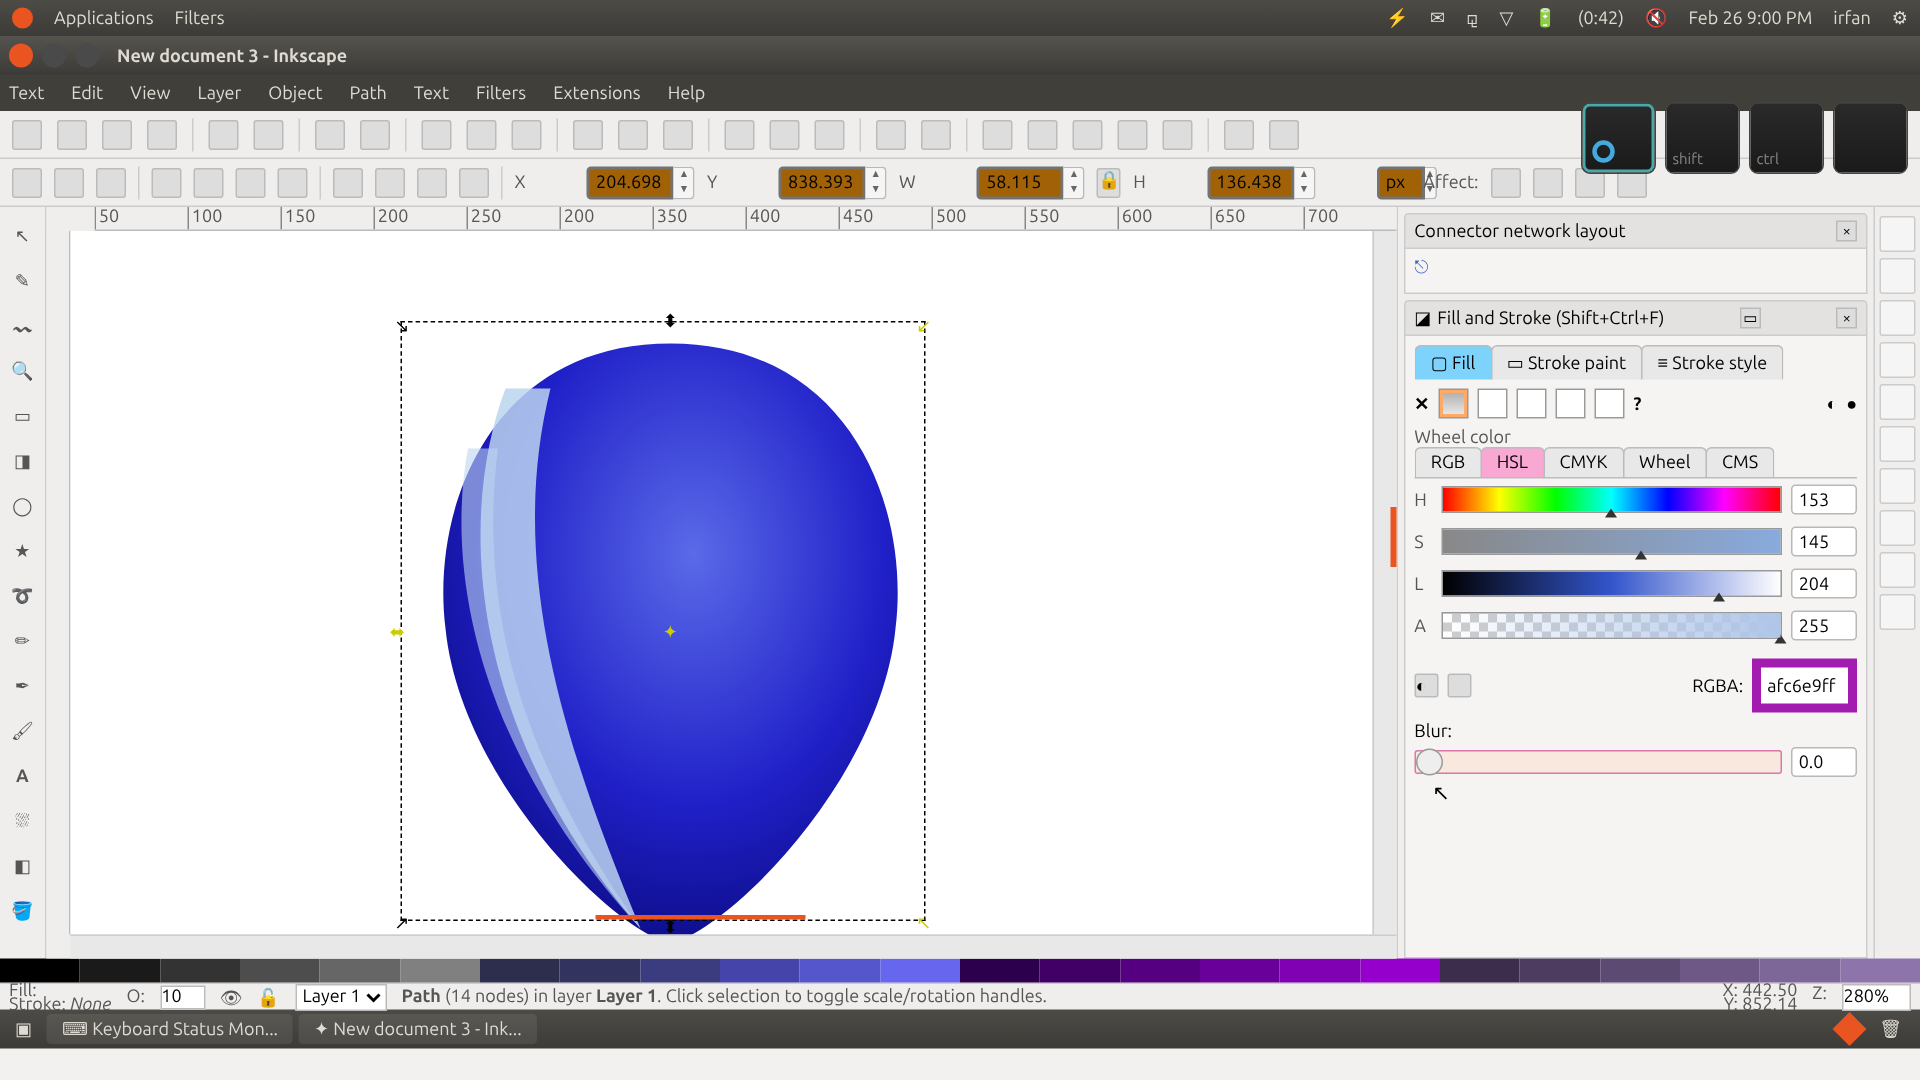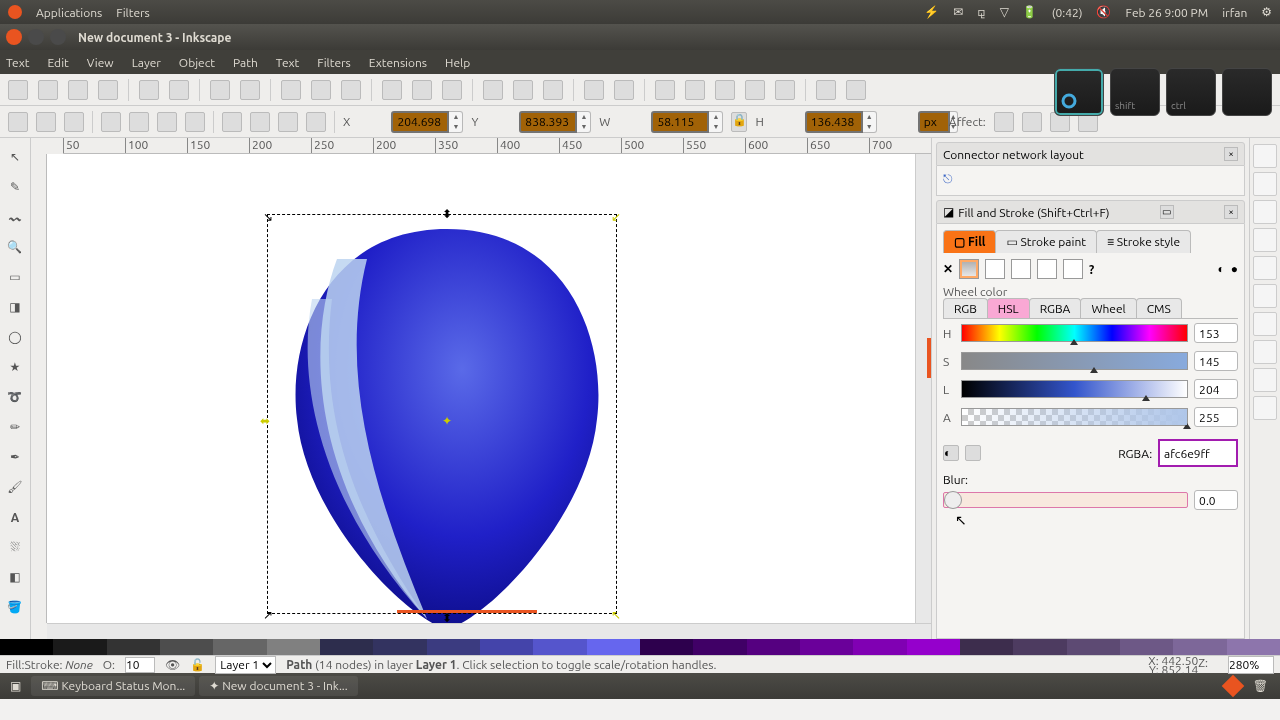--- a/index.html
+++ b/index.html
@@ -33,49 +33,49 @@
 .canvas{position:absolute;left:16px;top:16px;right:16px;bottom:16px;background:#fff;}
 .balloon{position:absolute;left:230px;top:65px;}
 .selbox{position:absolute;left:220px;top:60px;width:350px;height:400px;border:1px dashed #000;}
 .handle{position:absolute;width:10px;height:10px;}
 .panels{width:330px;background:#efeeec;border-left:1px solid #ccc;display:flex;flex-direction:column;}
 .panel-title{background:#e3e2e0;border:1px solid #ccc;border-radius:3px 3px 0 0;padding:4px 6px;display:flex;align-items:center;gap:4px;margin:4px 4px 0 4px;}
 .panel-title .x{margin-left:auto;width:14px;height:14px;background:#ddd;border:1px solid #bbb;font-size:10px;text-align:center;}
 .panel-body{border:1px solid #ccc;border-top:none;margin:0 4px;padding:6px;background:#f5f4f2;}
 .tabs{display:flex;gap:0;}
 .tab{padding:4px 10px;border:1px solid #bbb;background:#e8e8e8;border-bottom:none;border-radius:4px 4px 0 0;margin-right:-1px;}
-.tab.active{background:#f97316;font-weight:bold;}
+.tab.active{background:#7dd3fc;}
 .fill-row{display:flex;gap:6px;margin:6px 0;align-items:center;}
 .swatch{width:20px;height:20px;border:1px solid #999;background:#fff;}
 .swatch.flat{background:linear-gradient(#aaa,#eee);box-shadow:inset 0 0 0 2px #fa6;}
 .colortabs{display:flex;border-bottom:1px solid #bbb;text-align:right;}
 .colortab{padding:3px 10px;border:1px solid #bbb;background:#e8e8e8;border-radius:4px 4px 0 0;margin-right:-1px;border-bottom:none;}
 .colortab.active{background:#f9a8d4;}
 .slider-row{display:flex;align-items:center;gap:6px;margin:4px 0;}
 .slider-row label{width:12px;color:#555;}
 .gradient{flex:1;height:18px;border:1px solid #999;position:relative;}
 .gradient .thumb{position:absolute;top:14px;width:0;height:0;border-left:4px solid transparent;border-right:4px solid transparent;border-bottom:6px solid #333;}
 .hue{background:linear-gradient(90deg,red,yellow,lime,cyan,blue,magenta,red);}
 .sat{background:linear-gradient(90deg,#888,#88aadd);}
 .lig{background:linear-gradient(90deg,#000,#3355cc,#fff);}
 .alpha{background:repeating-conic-gradient(#ccc 0 25%,#fff 0 50%) 0 0/12px 12px;}
 .alpha::after{content:"";position:absolute;inset:0;background:linear-gradient(90deg,transparent,#afc6e9);}
 .numbox{width:44px;height:20px;border:1px solid #b8b8b8;border-radius:3px;padding:0 4px;background:#fff;}
 .rgba-row{display:flex;justify-content:flex-end;align-items:center;gap:6px;margin-top:8px;}
-.rgba-row input{width:80px;height:20px;border:2px solid #a21caf;padding:12px 4px;}
+.rgba-row input{width:70px;height:20px;border:6px solid #a21caf;padding:12px 4px;}
 .blur-row,.opacity-row{margin-top:6px;}
 .hslider{flex:1;height:16px;background:#f8e8de;border:1px solid #d7a;position:relative;border-radius:2px;}
 .hslider.op{background:#fce8da;}
 .hslider .knob{position:absolute;top:-2px;width:18px;height:18px;background:#eee;border:1px solid #999;border-radius:50%;}
 .snap{width:32px;background:#efeeec;border-left:1px solid #ccc;display:flex;flex-direction:column;padding-top:4px;}
 .snap .tl{width:24px;height:24px;margin:2px auto;border:1px solid #ccc;border-radius:2px;background:#f5f5f5;}
 .palette{height:16px;display:flex;}
 .palette span{flex:1;}
 .status1{height:18px;background:#efeeec;border-top:1px solid #ccc;display:flex;align-items:center;padding:0 6px;gap:10px;font-size:11px;color:#555;}
-.status1 .right{margin-left:auto;display:flex;}
+.status1 .right{margin-left:auto;display:flex;gap:10px;}
 .taskbar{height:26px;background:linear-gradient(#4c4b46,#3c3b37);color:#dfdbd2;display:flex;align-items:center;padding:0 4px;gap:4px;}
 .taskbtn{padding:3px 10px;background:rgba(255,255,255,.08);border-radius:3px;max-width:180px;overflow:hidden;white-space:nowrap;text-overflow:ellipsis;}
 .hscroll{height:16px;position:absolute;left:16px;right:0;bottom:0;background:#e8e8e8;border-top:1px solid #ccc;}
 .vscroll{width:16px;position:absolute;right:0;top:16px;bottom:16px;background:#e8e8e8;border-left:1px solid #ccc;}
 </style>
 </head>
 <body>
 
 <div class="topbar">
   <div class="left">
@@ -326,21 +326,21 @@
         <span class="swatch"></span>
         <span class="swatch"></span>
         <span style="font-weight:bold">?</span>
         <span style="margin-left:auto">◐</span>
         <span>●</span>
       </div>
       <div style="color:#555">Wheel color</div>
       <div class="colortabs">
         <div class="colortab">RGB</div>
         <div class="colortab active">HSL</div>
-        <div class="colortab">RGBA</div>
+        <div class="colortab">CMYK</div>
         <div class="colortab">Wheel</div>
         <div class="colortab">CMS</div>
       </div>
       <div class="slider-row">
           <label>H</label>
           <div class="gradient hue">
             <div class="thumb" style="left:48%"></div>
           </div>
           <input class="numbox" value="153" style="">
         </div>
@@ -420,39 +420,39 @@
     <span style="background:#9500cc"></span>
     <span style="background:#3d2d4d"></span>
     <span style="background:#4d3b60"></span>
     <span style="background:#5d4a73"></span>
     <span style="background:#6d5886"></span>
     <span style="background:#7d6799"></span>
     <span style="background:#8d75ac"></span>
 </div>
 
 <div class="status1">
-  <div style="display:flex;flex-direction:row;line-height:9px;font-size:9px">
+  <div style="display:flex;flex-direction:column;line-height:9px;font-size:9px">
     <span><span>Fill:</span></span>
     <span><span>Stroke:</span> <i>None</i></span>
   </div>
   <span>O:</span>
   <input style="width: 30px; height: 16px; border: 1px solid rgb(187, 187, 187);" value="10">
   <span>👁</span>
   <span>🔓</span>
   <select style="height:18px;border:1px solid #bbb;background:#fff"><option>Layer 1</option></select>
   <span>
     <b>Path</b><span> (14 nodes) in layer </span><b>Layer 1</b><span>. Click selection to toggle scale/rotation handles.</span>
   </span>
   <div class="right">
     <div style="line-height:9px;font-size:9px;text-align:right">
       <div><span>X:</span> <span>442.50</span></div>
       <div><span>Y:</span> <span>852.14</span></div>
     </div>
     <span>Z:</span>
-    <input style="width: 46px; height: 18px; border: 1px solid rgb(187, 187, 187); margin-left: 20px;" value="280%">
+    <input style="width: 46px; height: 18px; border: 1px solid rgb(187, 187, 187);" value="280%">
   </div>
 </div>
 
 <div class="taskbar">
   <span style="padding:0 6px">▣</span>
   <div class="taskbtn">⌨ <span>Keyboard Status Mon...</span></div>
   <div class="taskbtn">✦ <span>New document 3 - Ink...</span></div>
   <span style="margin-left:auto;width:16px;height:16px;background:#e95420;transform:rotate(45deg)"></span>
   <span style="padding:0 8px">🗑</span>
 </div>

